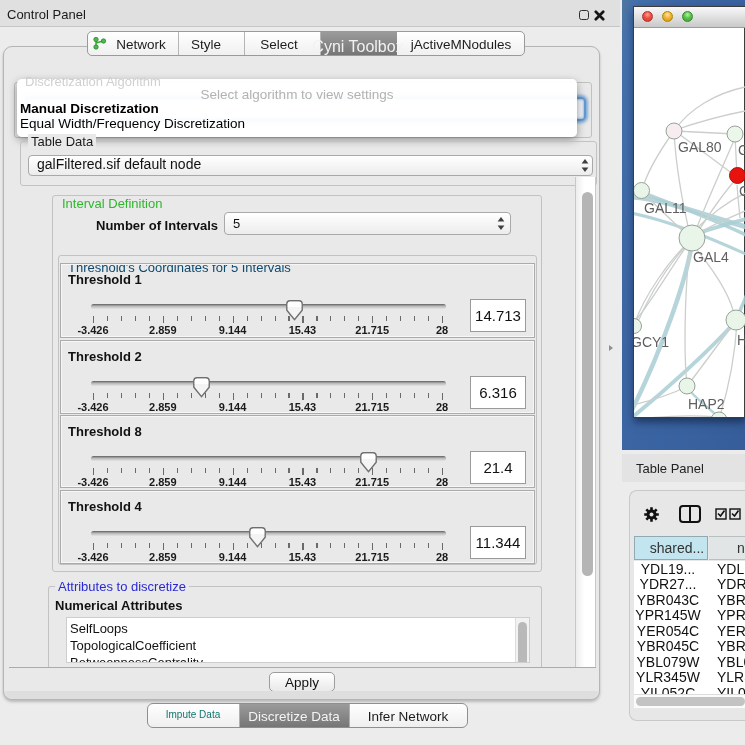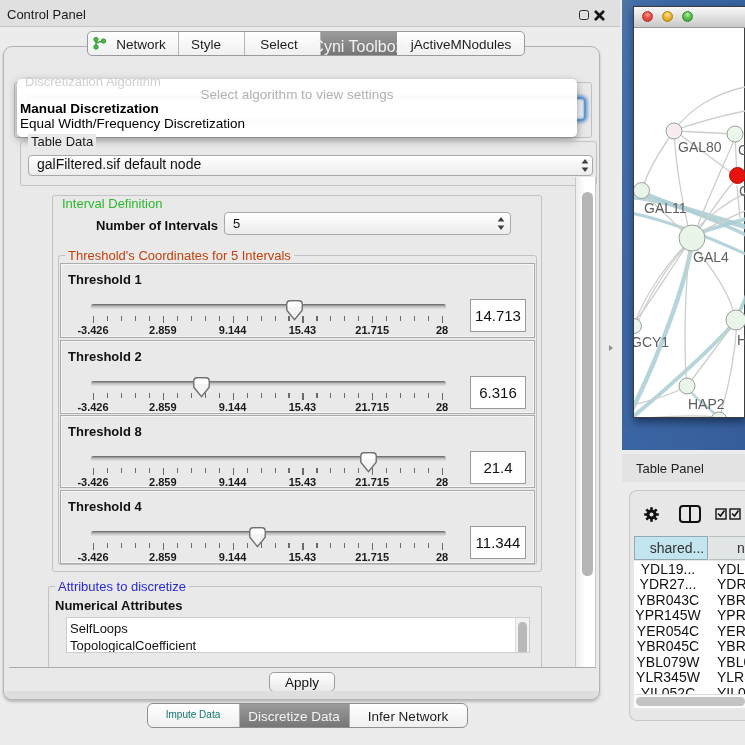--- a/index.html
+++ b/index.html
@@ -63,21 +63,21 @@
 
 <div class="txt" style="left:96px;top:218px;font-size:13px;font-weight:bold;color:#111;">Number of Intervals</div>
 <div class="abs" style="left:224px;top:212px;width:287px;height:23px;border:1px solid #a9a9a9;border-radius:4px;background:linear-gradient(#ffffff,#ececec);"></div>
 <div class="txt" style="left:233px;top:216px;font-size:13px;color:#111;">5</div>
 <svg class="abs" style="left:496px;top:216px;" width="10" height="15" viewBox="0 0 10 15">
     <path d="M5 1 L8.4 5.4 L1.6 5.4 Z" fill="#3f3f3f"></path>
     <path d="M5 14 L1.6 9.6 L8.4 9.6 Z" fill="#3f3f3f"></path>
   </svg>
 
 <div class="abs" style="left:58px;top:255px;width:479px;height:310px;border:1px solid #c2c2c2;border-radius:3px;"></div>
-<div class="txt" style="left:65px;top:248px;background:#e9e9e9;padding:0 3px;font-size:13px;color:#c2410c;">Threshold's Coordinates for 5 Intervals</div>
+<div class="txt" style="left:65px;top:260px;background:#e9e9e9;padding:0 3px;font-size:13px;color:#0c4a6e;">Threshold's Coordinates for 5 Intervals</div>
 
 <div id="thresholds">
     <div class="abs" style="left:60px;top:263px;width:475px;height:75px;border:1px solid #ababab;box-shadow:inset 0 0 0 1px #f6f6f6;"></div>
     <div class="txt" style="left:68px;top:272px;font-size:13px;font-weight:bold;color:#111;">Threshold 1</div>
     <div class="abs" style="left:91px;top:304px;width:355px;height:5px;border-radius:2.5px;background:linear-gradient(#5f5f5f,#b9b9b9 45%,#e4e4e4);"></div>
     <div class="abs" style="left:93.0px;top:316px;width:1.2px;height:7px;background:#6a6a6a;"></div>
     <div class="abs" style="left:107.0px;top:316px;width:1.2px;height:4.5px;background:#6a6a6a;"></div>
     <div class="abs" style="left:120.9px;top:316px;width:1.2px;height:4.5px;background:#6a6a6a;"></div>
     <div class="abs" style="left:134.9px;top:316px;width:1.2px;height:4.5px;background:#6a6a6a;"></div>
     <div class="abs" style="left:148.8px;top:316px;width:1.2px;height:4.5px;background:#6a6a6a;"></div>
@@ -235,21 +235,21 @@
       <path d="M4 0.8 H13 Q16.2 0.8 16.2 4 V10.2 L8.5 19.6 L0.8 10.2 V4 Q0.8 0.8 4 0.8 Z" fill="#f4f4f4" stroke="#6e6e6e" stroke-width="1.4"></path>
       <path d="M4 1.8 H13 Q15.2 1.8 15.2 4 V7 H1.8 V4 Q1.8 1.8 4 1.8 Z" fill="#ffffff"></path>
     </svg>
     <div class="abs" style="left:470px;top:526px;width:56px;height:33px;background:#fff;border:1px solid #9a9a9a;"></div>
     <div class="txt" style="left:498px;top:526px;height:33px;line-height:33px;transform:translateX(-50%);font-size:15px;color:#111;">11.344</div>
   </div>
 
 <div class="abs" style="left:48px;top:586px;width:494px;height:81px;border:1px solid #c2c2c2;border-bottom:none;border-radius:3px 3px 0 0;"></div>
 <div class="txt" style="left:55px;top:579px;background:#e9e9e9;padding:0 3px;font-size:13px;color:#2a2ad4;">Attributes to discretize</div>
 <div class="txt" style="left:55px;top:598px;font-size:13px;font-weight:bold;color:#111;">Numerical Attributes</div>
-<div class="abs" style="left:66px;top:617px;width:464px;height:36px;background:#ffffff;border:1px solid #cdcdcd;overflow:hidden;">
+<div class="abs" style="left:66px;top:617px;width:464px;height:46px;background:#ffffff;border:1px solid #cdcdcd;overflow:hidden;">
   <div style="position:absolute;left:3px;top:3px;font-size:13px;color:#111;">SelfLoops</div>
   <div style="position:absolute;left:3px;top:20px;font-size:13px;color:#111;">TopologicalCoefficient</div>
   <div style="position:absolute;left:3px;top:37px;font-size:13px;color:#111;">BetweennessCentrality</div>
   <div style="position:absolute;right:0;top:0;width:14px;height:50px;background:#f2f2f2;border-left:1px solid #ddd;"></div>
   <div style="position:absolute;right:2.5px;top:4px;width:9px;height:46px;background:#b9b9b9;border-radius:4.5px;"></div>
 </div>
 
 <div class="abs" style="left:9px;top:667px;width:587px;height:1px;background:#ababab;"></div>
 <div class="abs" style="left:269px;top:672px;width:66px;height:20px;border:1px solid #9c9c9c;border-radius:5px;background:linear-gradient(#ffffff,#e9e9e9);"></div>
 <div class="txt" style="left:302px;top:675px;transform:translateX(-50%);font-size:13.5px;color:#111;">Apply</div>

